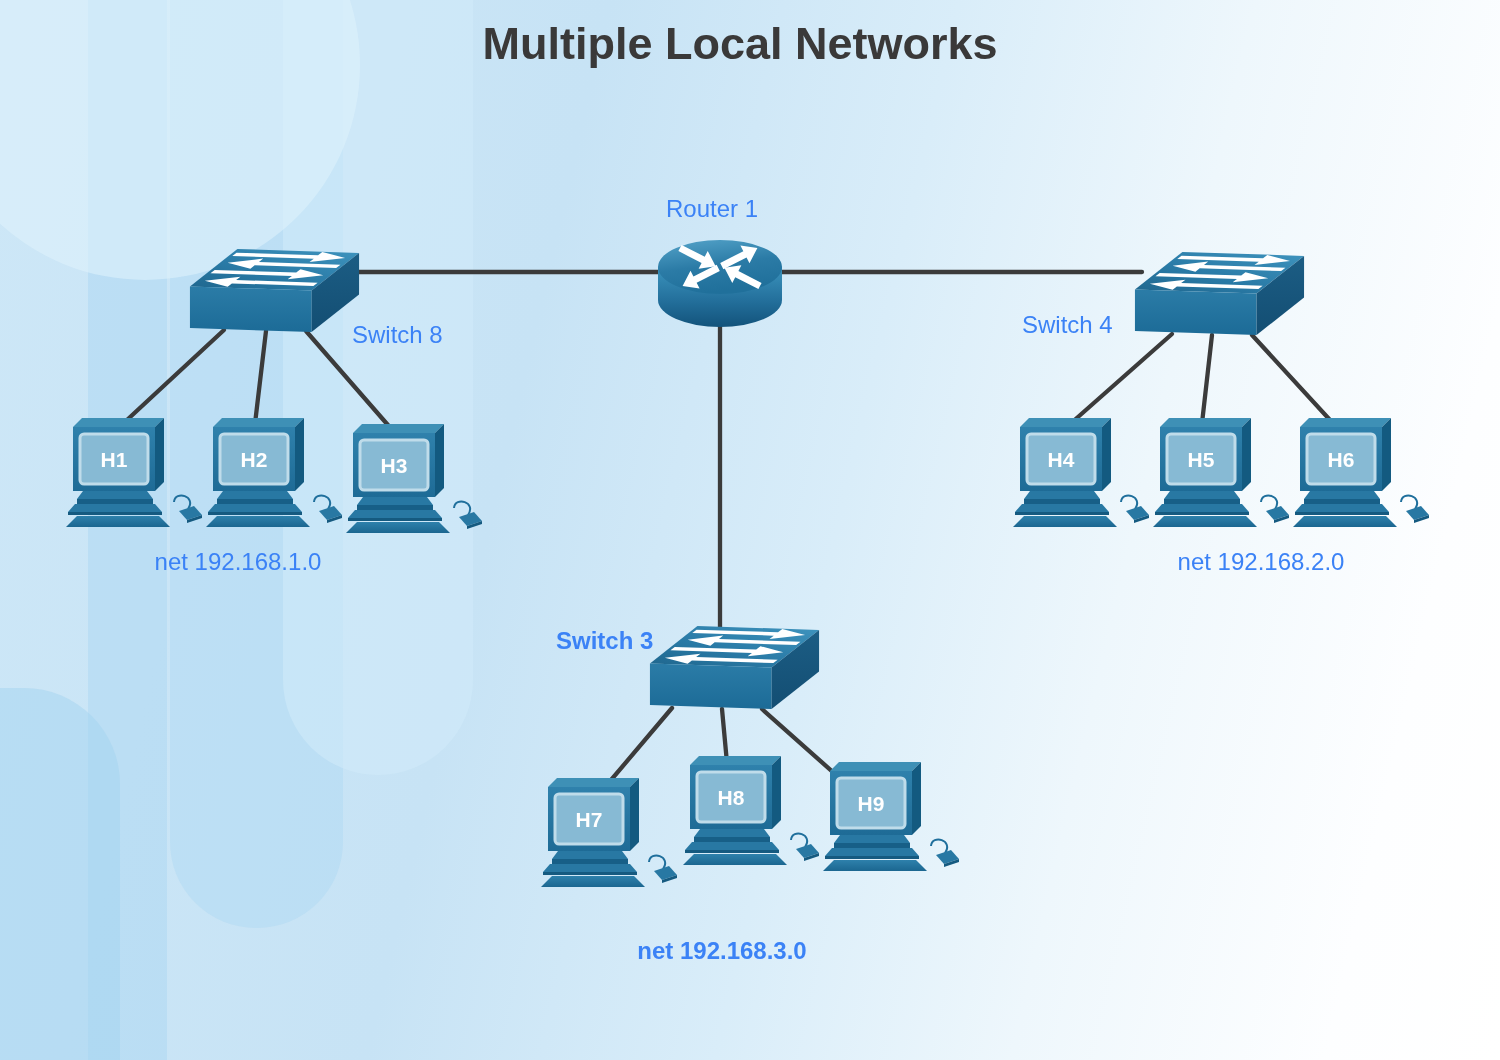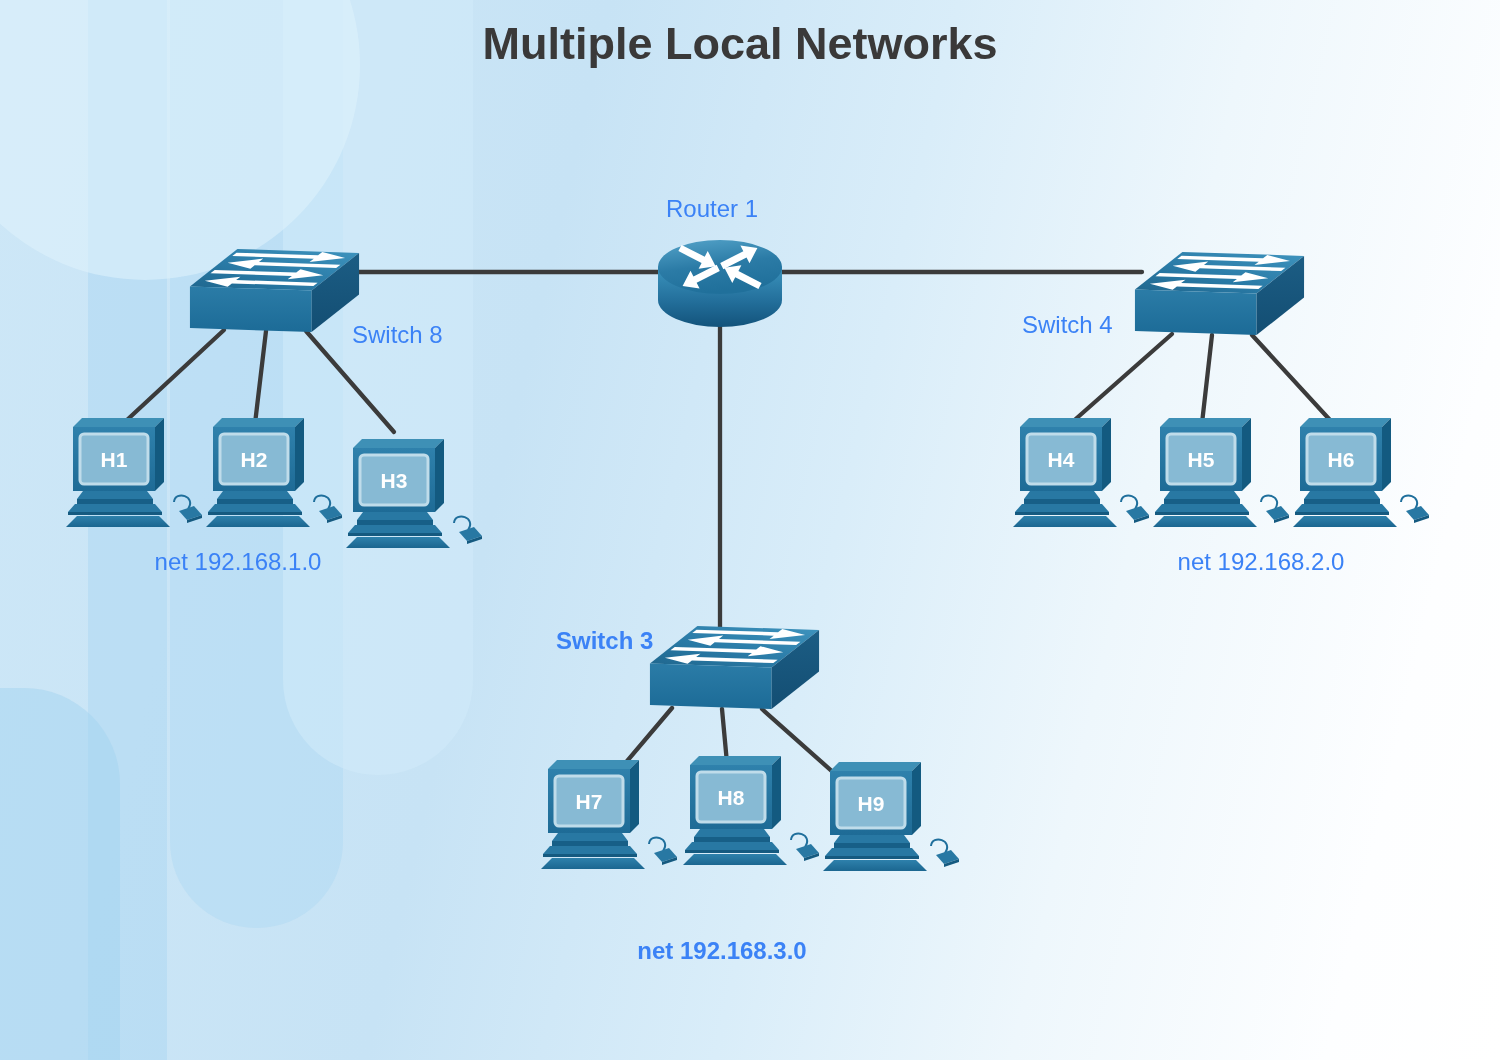--- a/index.html
+++ b/index.html
@@ -170,21 +170,21 @@
       <use href="#sym-host"></use>
       <text class="screen-text" x="51" y="53" text-anchor="middle">H1</text>
     </svg>
 </div>
 <div class="host" style="left:203px;top:414px;">
   <svg viewBox="0 0 150 115">
       <use href="#sym-host"></use>
       <text class="screen-text" x="51" y="53" text-anchor="middle">H2</text>
     </svg>
 </div>
-<div class="host" style="left:343px;top:435px;">
+<div class="host" style="left:343px;top:420px;">
   <svg viewBox="0 0 150 115">
       <use href="#sym-host"></use>
       <text class="screen-text" x="51" y="53" text-anchor="middle">H3</text>
     </svg>
 </div>
 
 <div class="host" style="left:1010px;top:414px;">
   <svg viewBox="0 0 150 115">
       <use href="#sym-host"></use>
       <text class="screen-text" x="51" y="53" text-anchor="middle">H4</text>
@@ -196,21 +196,21 @@
       <text class="screen-text" x="51" y="53" text-anchor="middle">H5</text>
     </svg>
 </div>
 <div class="host" style="left:1290px;top:414px;">
   <svg viewBox="0 0 150 115">
       <use href="#sym-host"></use>
       <text class="screen-text" x="51" y="53" text-anchor="middle">H6</text>
     </svg>
 </div>
 
-<div class="host" style="left:538px;top:756px;">
+<div class="host" style="left:538px;top:774px;">
   <svg viewBox="0 0 150 115">
       <use href="#sym-host"></use>
       <text class="screen-text" x="51" y="53" text-anchor="middle">H7</text>
     </svg>
 </div>
 <div class="host" style="left:680px;top:752px;text-align:center;">
   <svg viewBox="0 0 150 115">
       <use href="#sym-host"></use>
       <text class="screen-text" x="51" y="53" text-anchor="middle">H8</text>
     </svg>

